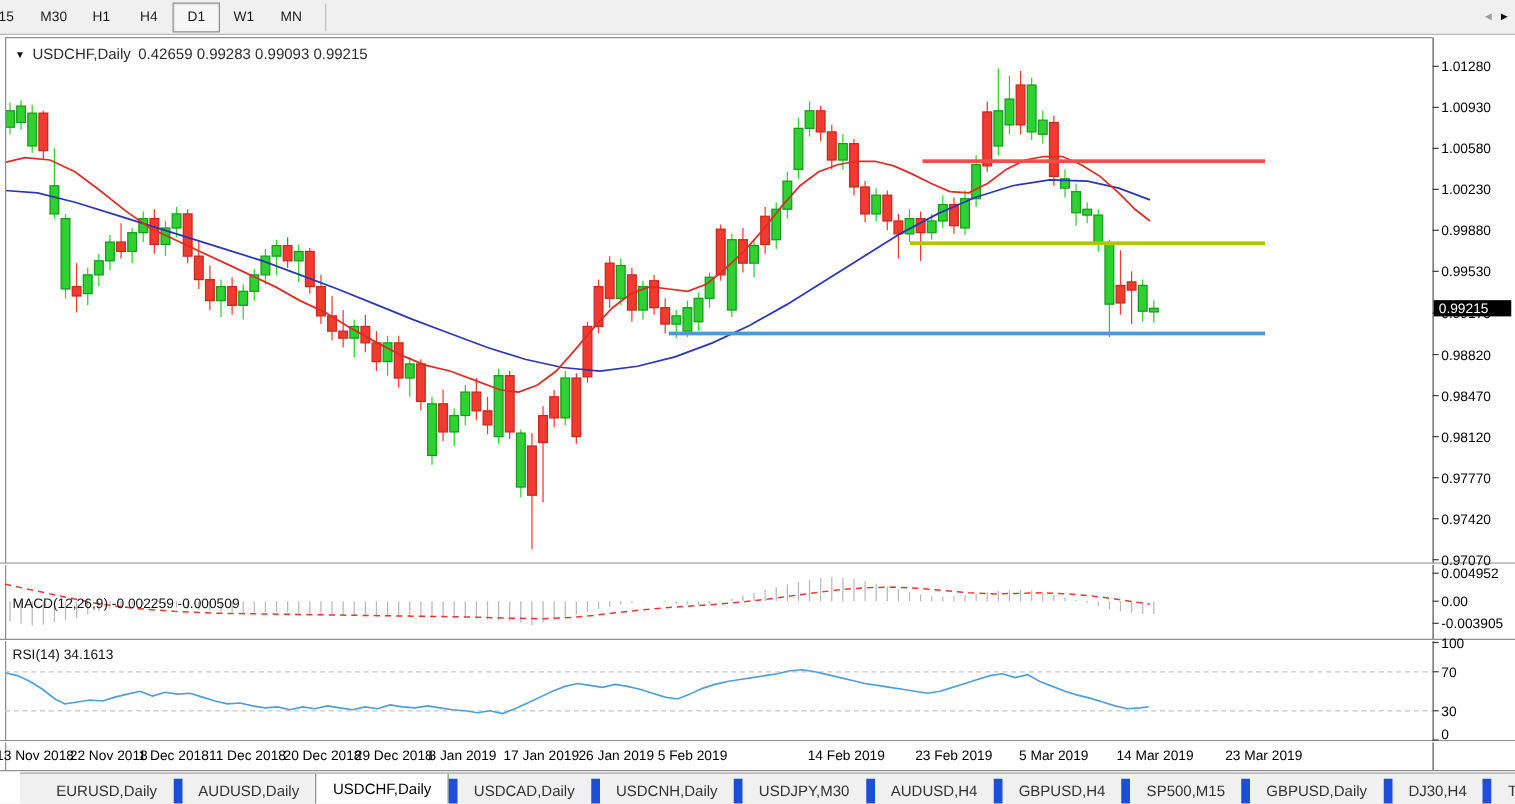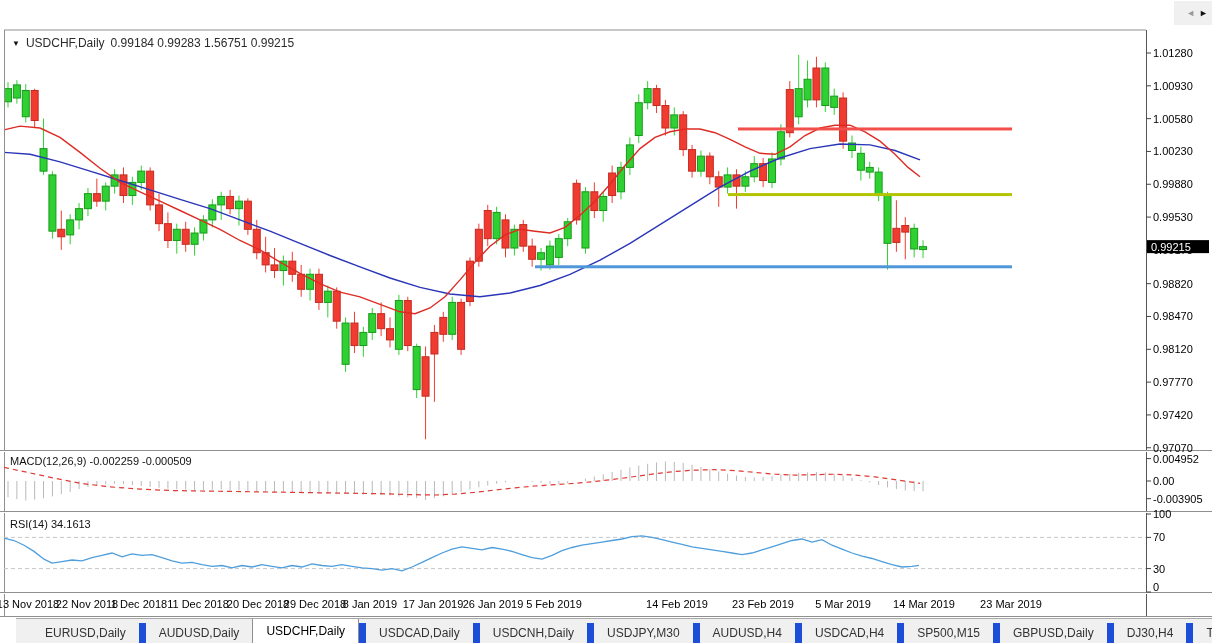--- a/index.html
+++ b/index.html
@@ -11,46 +11,58 @@
   .tf-btn{height:24px;min-width:38px;display:flex;align-items:center;justify-content:center;
     font-size:11px;color:#1a1a1a;border:1px solid transparent;box-sizing:border-box;cursor:default;}
   .tf-btn.active{background:#f7f7f7;border:1px solid #8f8f8f;box-shadow:inset 1px 1px 1px #e2e2e2;}
   .tf-first{margin-left:-14px;}
   .tf-sep{width:1px;height:22px;background:#c0c0c0;margin-left:8px;}
   
   .chart-title{position:absolute;top:36px;left:12px;font-size:12px;color:#2b2b2b;z-index:5;
     display:flex;align-items:center;gap:6px;}
   .dd-arrow{font-size:8px;color:#111;cursor:default;}
   .ind-label{position:absolute;left:10px;font-size:11px;color:#111;z-index:5;}
-  #macd-label{top:455px;}
+  #macd-label{top:477px;}
   #rsi-label{top:518px;}
   svg text{font-family:"Liberation Sans",sans-serif;}
   
   .tabbar{position:absolute;top:618px;left:16px;width:1212px;height:25px;background:#f0f0f0;
     border-top:1px solid #a8a8a8;display:flex;align-items:flex-end;padding-left:16px;
     box-sizing:border-box;overflow:hidden;}
   .tab{height:20px;padding:0 13px;font-size:12px;color:#333;display:flex;align-items:center;
     white-space:nowrap;border-left:7px solid #1d4ed8;cursor:default;}
   .tab:first-child{border-left:none;}
   .tab.active{background:#ffffff;border:1px solid #8f8f8f;border-bottom:none;height:24px;color:#000;}
   .tab-scroll{position:absolute;right:0;top:1px;height:24px;width:34px;background:#f0f0f0;
     display:flex;align-items:center;justify-content:flex-end;gap:4px;padding-right:4px;z-index:6;}
   .scroll-arrow{font-size:9px;cursor:default;}
   #scroll-left{color:#9a9a9a;}
   #scroll-right{color:#111;}
 </style>
 </head>
 <body>
 <div id="app">
 
+<div class="toolbar">
+  <div id="tf-holder" style="display:flex;align-items:center;">
+        <div class="tf-btn tf-first">15</div>
+        <div class="tf-btn">M30</div>
+        <div class="tf-btn">H1</div>
+        <div class="tf-btn">H4</div>
+        <div class="tf-btn active">D1</div>
+        <div class="tf-btn">W1</div>
+        <div class="tf-btn">MN</div>
+      </div>
+  <div class="tf-sep"></div>
+</div>
 
 <div class="chart-title">
   <span class="dd-arrow">▼</span>
   <span>USDCHF,Daily</span>
-  <span>0.99184 0.99283 1.56751 0.99215</span>
+  <span>0.42659 0.99283 0.99093 0.99215</span>
 </div>
 
 <div class="ind-label" id="macd-label">
   <span>MACD(12,26,9)</span>
   <span>-0.002259 -0.000509</span>
 </div>
 <div class="ind-label" id="rsi-label">
   <span>RSI(14)</span>
   <span>34.1613</span>
 </div>
@@ -448,21 +460,21 @@
 
 <div class="tabbar">
   <div id="tab-holder" style="display:flex;align-items:flex-end;">
         <div class="tab">EURUSD,Daily</div>
         <div class="tab">AUDUSD,Daily</div>
         <div class="tab active">USDCHF,Daily</div>
         <div class="tab">USDCAD,Daily</div>
         <div class="tab">USDCNH,Daily</div>
         <div class="tab">USDJPY,M30</div>
         <div class="tab">AUDUSD,H4</div>
-        <div class="tab">USDCAD,H4</div>
+        <div class="tab">GBPUSD,H4</div>
         <div class="tab">SP500,M15</div>
         <div class="tab">GBPUSD,Daily</div>
         <div class="tab">DJ30,H4</div>
         <div class="tab">TECH100,H1</div>
       </div>
 </div>
 <div class="tab-scroll">
   <span class="scroll-arrow" id="scroll-left">◄</span>
   <span class="scroll-arrow" id="scroll-right">►</span>
 </div>

